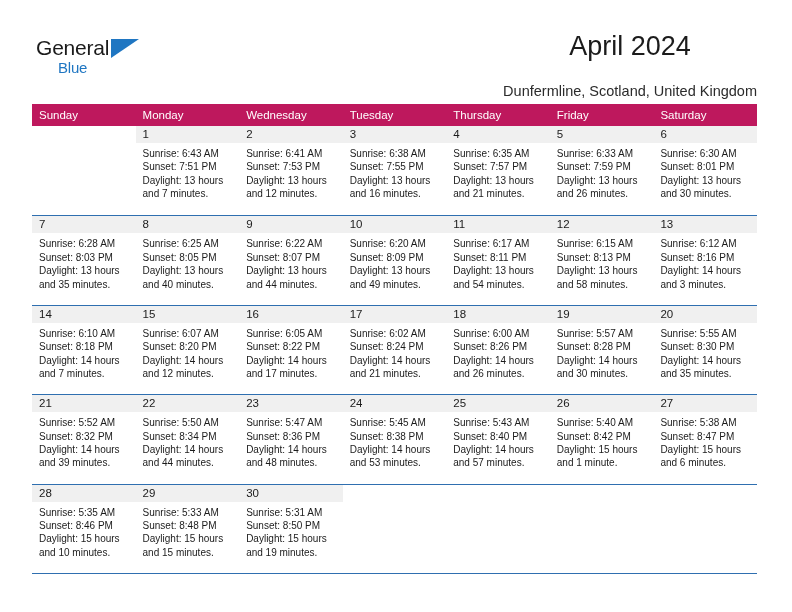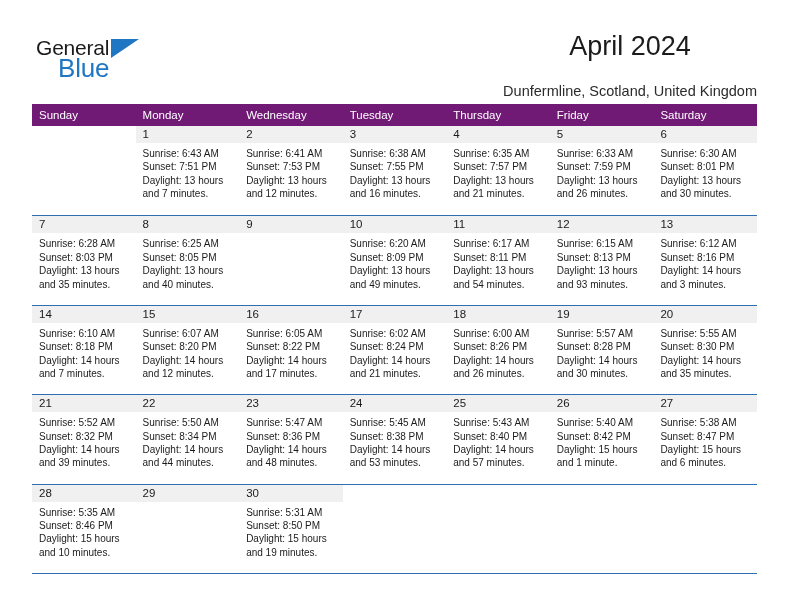--- a/index.html
+++ b/index.html
@@ -44,21 +44,21 @@
     font-size: 21px;
     letter-spacing: -0.2px;
     color: #1b1b1b;
     font-family: "Liberation Sans", sans-serif;
     line-height: 24px;
   }
   .logo-blue {
     position: absolute;
     left: 22px;
     top: 20px;
-    font-size: 26px;
+    font-size: 15px;
     letter-spacing: -0.2px;
     color: #1f76c2;
     font-family: "Liberation Sans", sans-serif;
     line-height: 24px;
   }
   .logo-triangle {
     position: absolute;
     left: 75px;
     top: 3px;
     width: 0;
@@ -93,21 +93,21 @@
     position: absolute;
     left: 32px;
     top: 104px;
     width: 725px;
   }
 
   .dow-row {
     display: flex;
     width: 725px;
     height: 22px;
-    background: #701a75;
+    background: #be185d;
   }
   .dow-cell {
     width: 103.57px;
     box-sizing: border-box;
     padding-left: 7px;
     color: #ffffff;
     font-size: 11.5px;
     line-height: 22px;
     white-space: nowrap;
   }
@@ -258,20 +258,25 @@
           <div class="day-cell filled">
             <div class="daynum-band">8</div>
             <div class="day-body">
               <div>Sunrise: 6:25 AM</div>
               <div>Sunset: 8:05 PM</div>
               <div class="daylight-line">Daylight: 13 hours and 40 minutes.</div>
             </div>
           </div>
           <div class="day-cell filled">
             <div class="daynum-band">9</div>
+            <div class="day-body">
+              <div>Sunrise: 6:22 AM</div>
+              <div>Sunset: 8:07 PM</div>
+              <div class="daylight-line">Daylight: 13 hours and 44 minutes.</div>
+            </div>
           </div>
           <div class="day-cell filled">
             <div class="daynum-band">10</div>
             <div class="day-body">
               <div>Sunrise: 6:20 AM</div>
               <div>Sunset: 8:09 PM</div>
               <div class="daylight-line">Daylight: 13 hours and 49 minutes.</div>
             </div>
           </div>
           <div class="day-cell filled">
@@ -280,21 +285,21 @@
               <div>Sunrise: 6:17 AM</div>
               <div>Sunset: 8:11 PM</div>
               <div class="daylight-line">Daylight: 13 hours and 54 minutes.</div>
             </div>
           </div>
           <div class="day-cell filled">
             <div class="daynum-band">12</div>
             <div class="day-body">
               <div>Sunrise: 6:15 AM</div>
               <div>Sunset: 8:13 PM</div>
-              <div class="daylight-line">Daylight: 13 hours and 93 minutes.</div>
+              <div class="daylight-line">Daylight: 13 hours and 58 minutes.</div>
             </div>
           </div>
           <div class="day-cell filled">
             <div class="daynum-band">13</div>
             <div class="day-body">
               <div>Sunrise: 6:12 AM</div>
               <div>Sunset: 8:16 PM</div>
               <div class="daylight-line">Daylight: 14 hours and 3 minutes.</div>
             </div>
           </div>
@@ -419,20 +424,25 @@
           <div class="day-cell filled">
             <div class="daynum-band">28</div>
             <div class="day-body">
               <div>Sunrise: 5:35 AM</div>
               <div>Sunset: 8:46 PM</div>
               <div class="daylight-line">Daylight: 15 hours and 10 minutes.</div>
             </div>
           </div>
           <div class="day-cell filled">
             <div class="daynum-band">29</div>
+            <div class="day-body">
+              <div>Sunrise: 5:33 AM</div>
+              <div>Sunset: 8:48 PM</div>
+              <div class="daylight-line">Daylight: 15 hours and 15 minutes.</div>
+            </div>
           </div>
           <div class="day-cell filled">
             <div class="daynum-band">30</div>
             <div class="day-body">
               <div>Sunrise: 5:31 AM</div>
               <div>Sunset: 8:50 PM</div>
               <div class="daylight-line">Daylight: 15 hours and 19 minutes.</div>
             </div>
           </div>
           <div class="day-cell">

